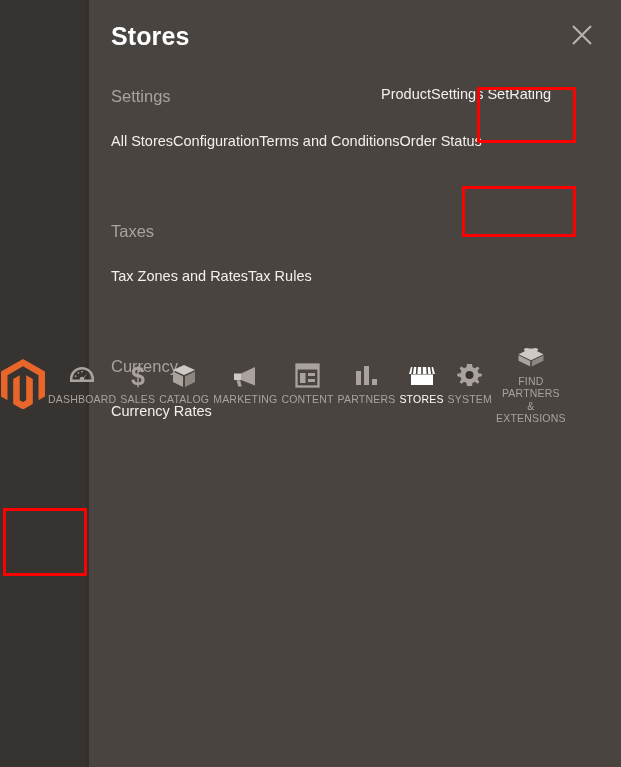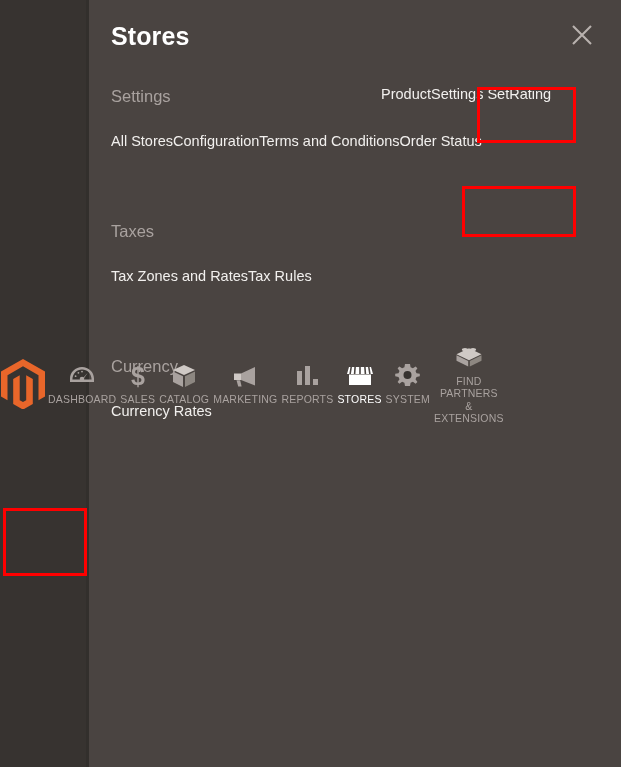--- a/index.html
+++ b/index.html
@@ -232,30 +232,42 @@
       <span class="nav-icon">
         <svg width="28" height="24" viewBox="0 0 28 24">
           <path d="M24 3 L10 9.5 L10 16 L24 21.5 Z" fill="#a9a29f"></path>
           <path d="M3 9.5 L10 9.5 L10 16 L3 16 Z" fill="#cfc9c5"></path>
           <path d="M5.5 16.2 L9.2 16.2 L10.6 22.4 L7.2 22.4 Z" fill="#a9a29f"></path>
         </svg>
       </span>
       <span class="nav-label">MARKETING</span>
     </a>
 
+    <a class="nav-item">
+      <span class="nav-icon">
+        <svg width="25" height="25" viewBox="0 0 25 25">
+          <rect x="1.5" y="1.5" width="22" height="22" fill="none" stroke="#a9a29f" stroke-width="2.3"></rect>
+          <rect x="1.5" y="1.5" width="22" height="5" fill="#a9a29f"></rect>
+          <rect x="5" y="10" width="5.5" height="10" fill="#a9a29f"></rect>
+          <rect x="13" y="10" width="7" height="3" fill="#a9a29f"></rect>
+          <rect x="13" y="16" width="7" height="3" fill="#a9a29f"></rect>
+        </svg>
+      </span>
+      <span class="nav-label">CONTENT</span>
+    </a>
 
     <a class="nav-item">
       <span class="nav-icon">
         <svg width="25" height="24" viewBox="0 0 25 24">
           <rect x="2" y="7" width="5" height="14" fill="#a9a29f"></rect>
           <rect x="10" y="2" width="5" height="19" fill="#a9a29f"></rect>
           <rect x="18" y="15" width="5" height="6" fill="#a9a29f"></rect>
         </svg>
       </span>
-      <span class="nav-label">REPORTS</span>
+      <span class="nav-label">PARTNERS</span>
     </a>
 
     <a class="nav-item active">
       <span class="nav-icon">
         <svg width="28" height="24" viewBox="0 0 28 24">
           <path d="M3 3 L25 3 L27 10 L1 10 Z" fill="#ffffff"></path>
           <path d="M5.2 3 L4.1 10 M9.1 3 L8.6 10 M14 3 L14 10 M18.9 3 L19.4 10 M22.8 3 L23.9 10" stroke="#4a4441" stroke-width="1.6"></path>
           <rect x="3" y="10.5" width="22" height="10.5" fill="#ffffff"></rect>
         </svg>
       </span>

